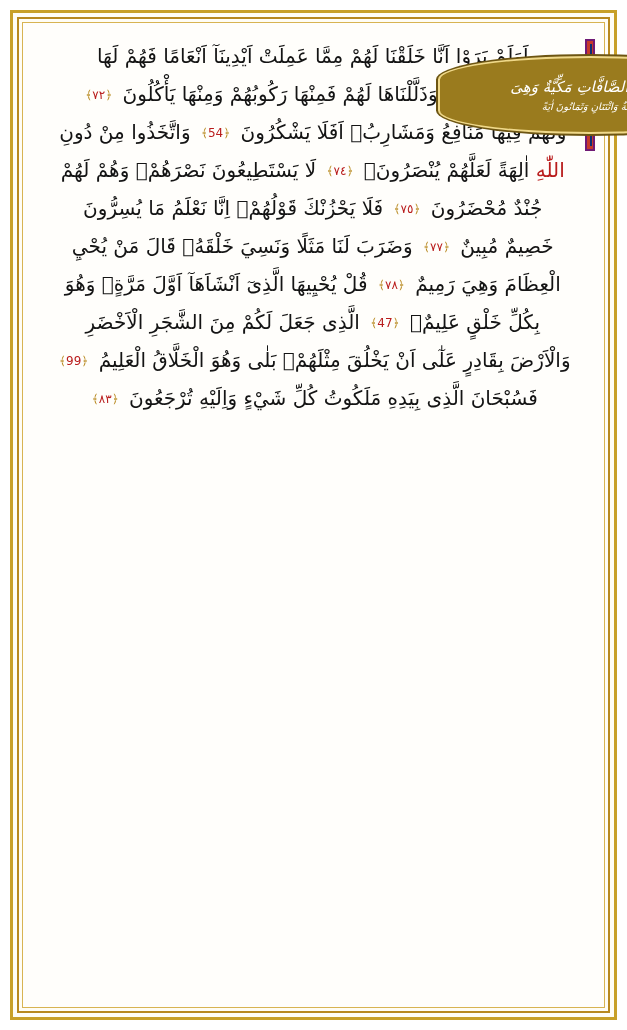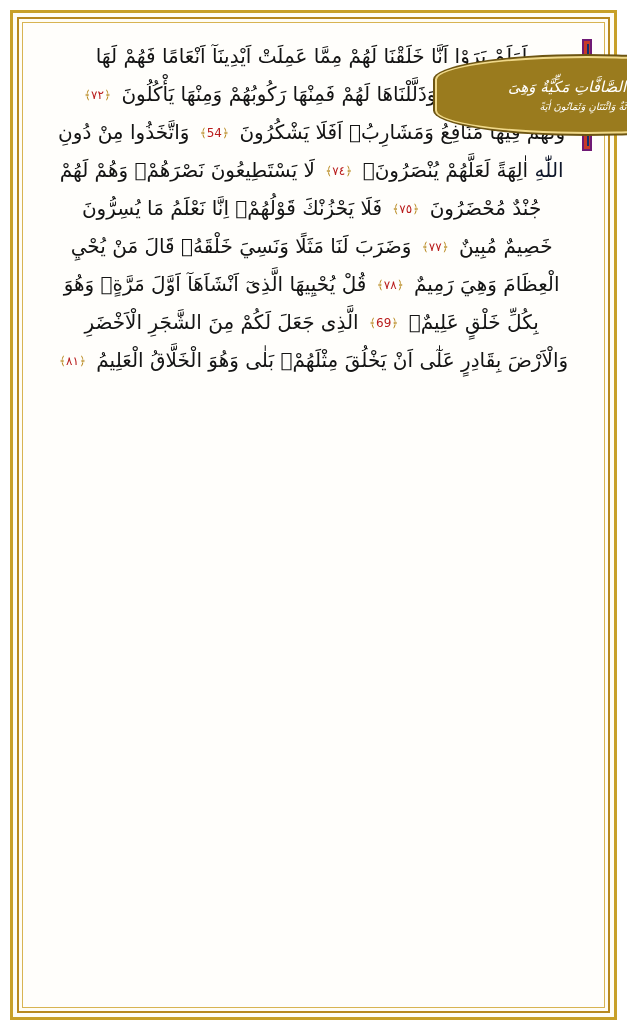--- a/index.html
+++ b/index.html
@@ -62,21 +62,21 @@
   .aya-line {
     display: block;
     white-space: nowrap;
     font-size: 20px;
     line-height: 1.0;
     padding: 9px 2px 9px 2px;
     letter-spacing: 0px;
     color: #141414;
   }
   .aya-line .lafz-jalala {
-    color: #0f172a;
+    color: #b91c1c;
     text-align: right;
   }
   .aya-num {
     display: inline-block;
     color: #b91c1c;
     font-size: 12px;
     font-family: "DejaVu Sans", sans-serif;
     padding: 0 4px;
     vertical-align: 2px;
   }
@@ -198,31 +198,35 @@
           </div>
 
           <div class="aya-line">
             <span>الْعِظَامَ وَهِيَ رَمِيمٌ</span>
             <span class="aya-num">٧٨</span>
             <span>قُلْ يُحْيِيهَا الَّذِىٓ اَنْشَاَهَآ اَوَّلَ مَرَّةٍۘ وَهُوَ</span>
           </div>
 
           <div class="aya-line">
             <span>بِكُلِّ خَلْقٍ عَلِيمٌۙ</span>
-            <span class="aya-num">69</span>
+            <span class="aya-num">47</span>
             <span>الَّذِى جَعَلَ لَكُمْ مِنَ الشَّجَرِ الْاَخْضَرِ</span>
           </div>
 
 
           <div class="aya-line">
             <span>وَالْاَرْضَ بِقَادِرٍ عَلٰٓى اَنْ يَخْلُقَ مِثْلَهُمْۘ بَلٰى وَهُوَ الْخَلَّاقُ الْعَلِيمُ</span>
-            <span class="aya-num">٨١</span>
-          </div>
-
-
+            <span class="aya-num">99</span>
+          </div>
+
+
+          <div class="aya-line">
+            <span>فَسُبْحَانَ الَّذِى بِيَدِهِ مَلَكُوتُ كُلِّ شَيْءٍ وَاِلَيْهِ تُرْجَعُونَ</span>
+            <span class="aya-num">٨٣</span>
+          </div>
 
         </div>
 
         <div class="surah-band">
           <div class="band-blue"></div>
           <div class="band-scroll-left"></div>
           <div class="band-scroll-right"></div>
           <div class="band-cartouche">
             <div class="surah-title">سُورَةُ الصَّافَّاتِ مَكِّيَّةٌ وَهِىَ</div>
             <div class="surah-count">مِائَةٌ وَاثْنَتَانِ وَثَمَانُونَ اٰيَةً</div>

